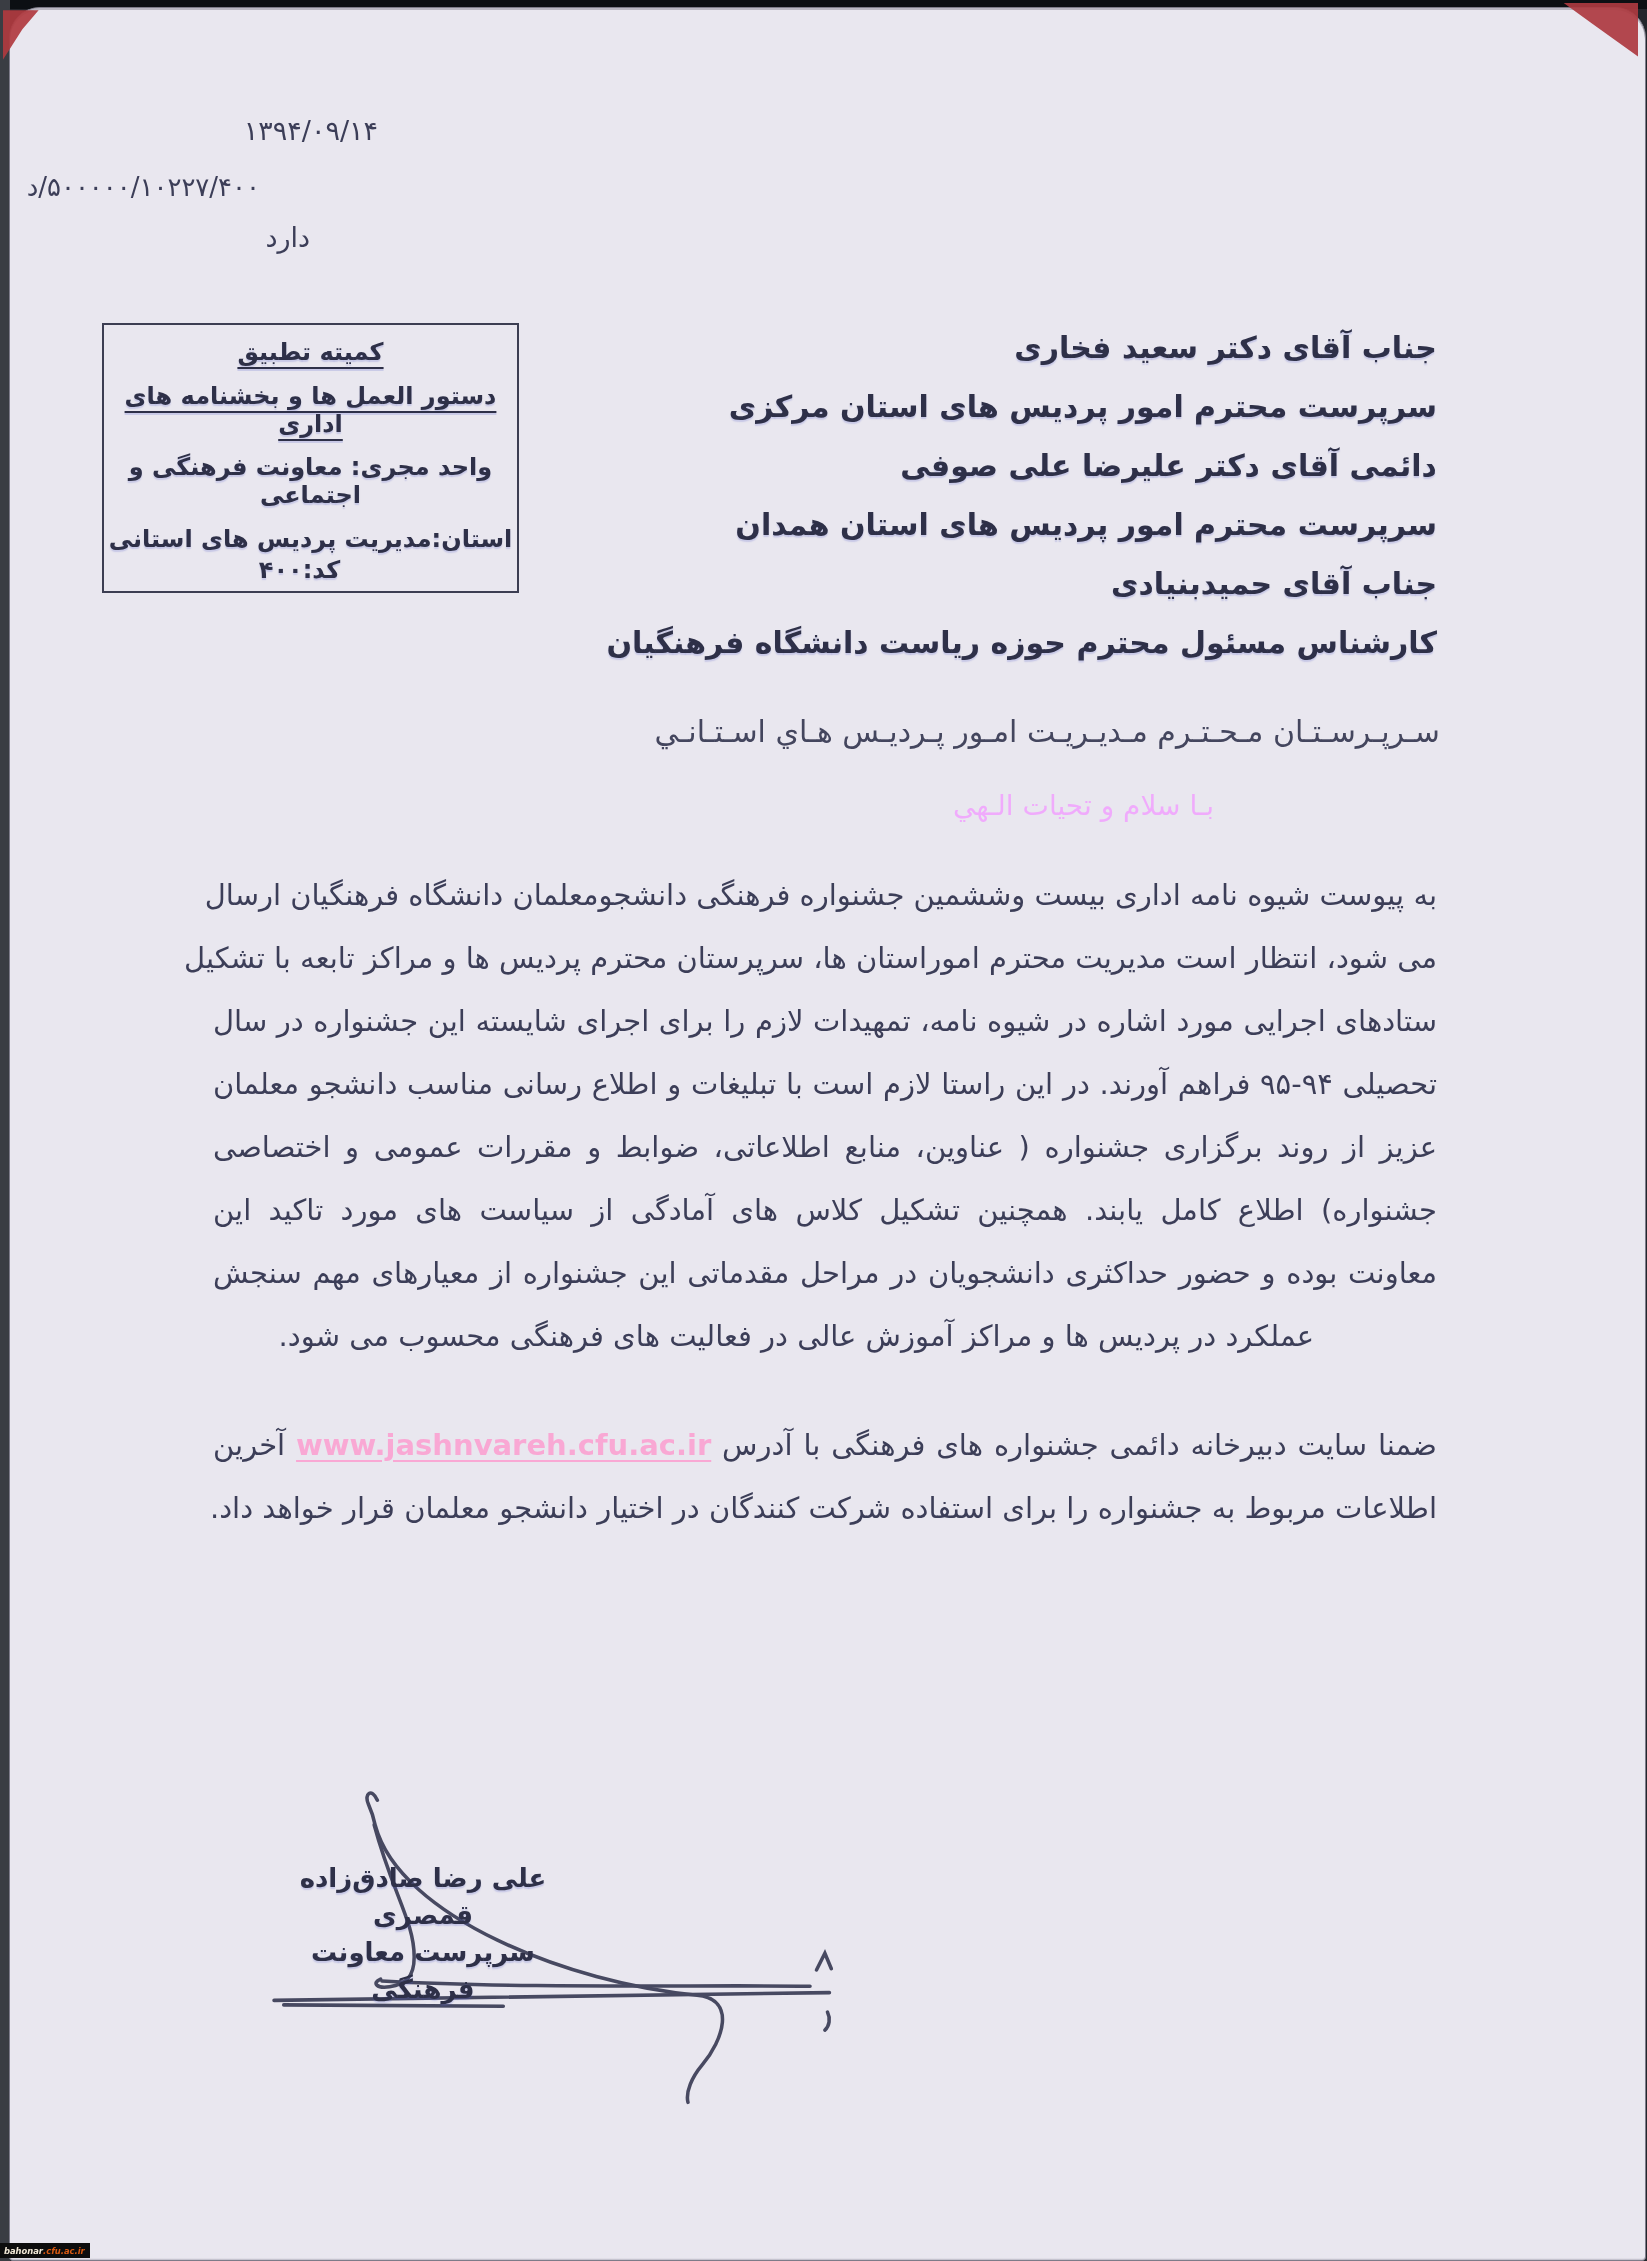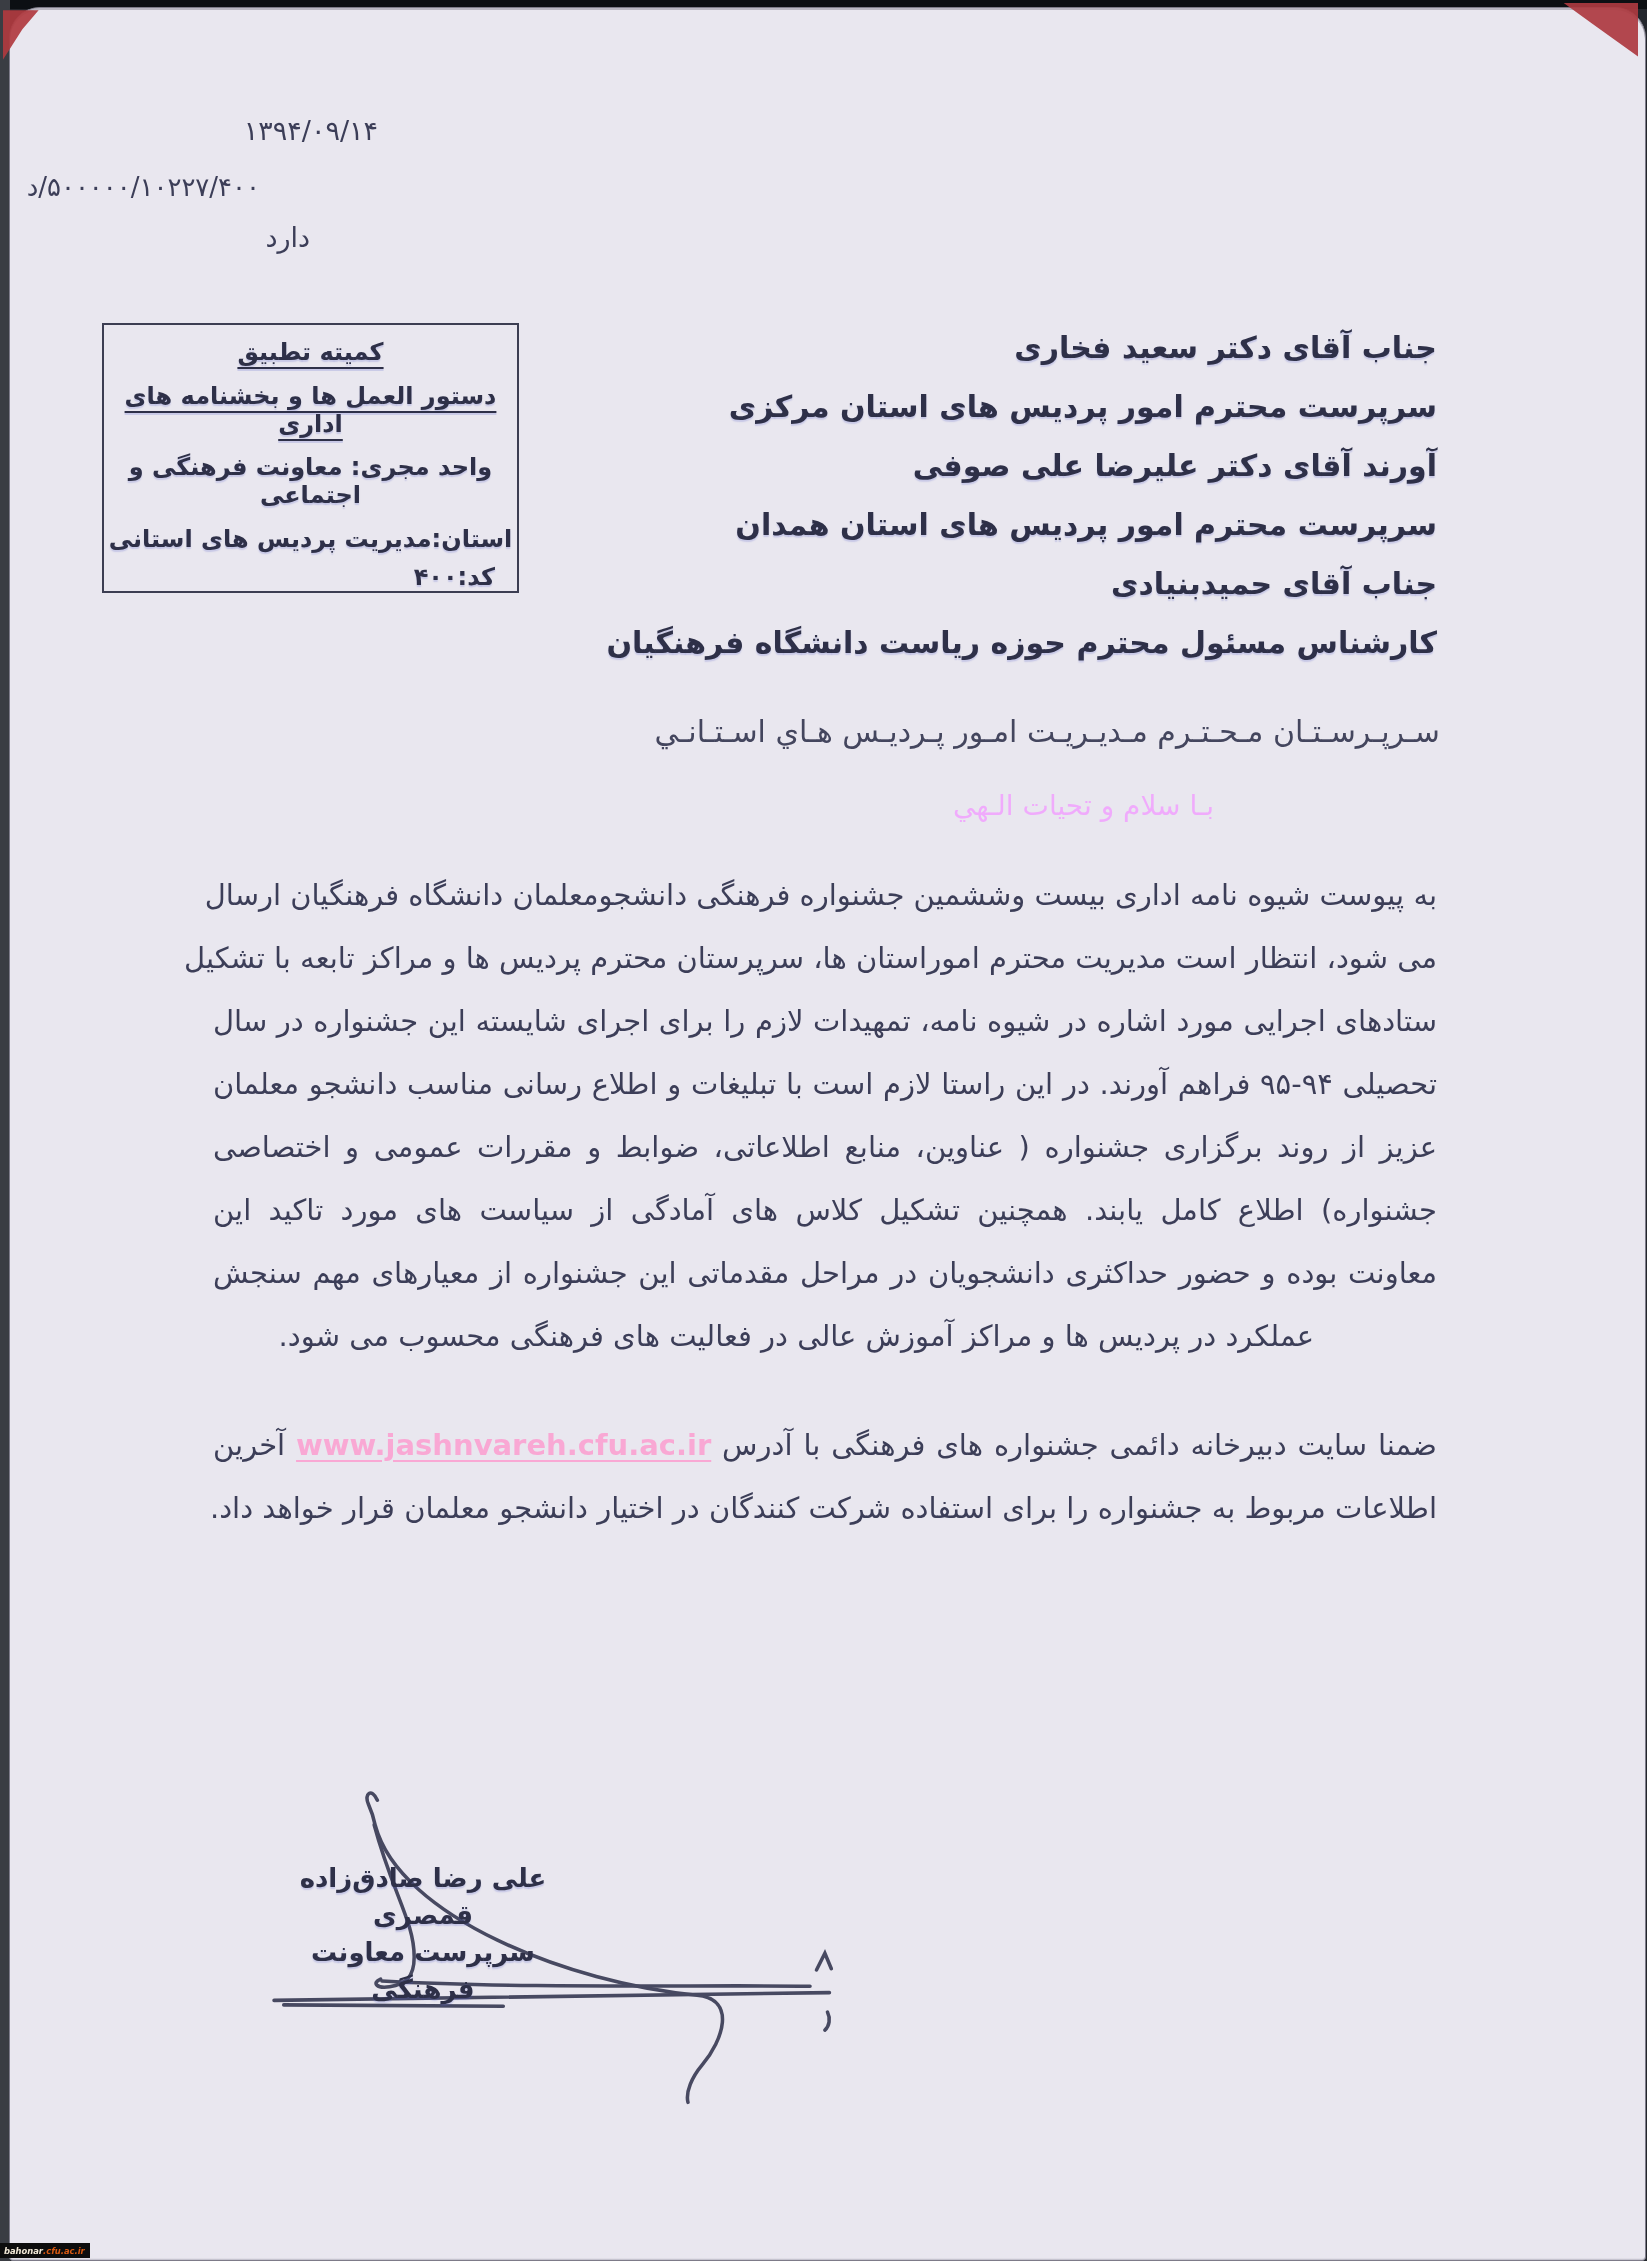--- a/index.html
+++ b/index.html
@@ -36,21 +36,21 @@
   .meta-attach{top:222px;right:1337px;font-size:27px;}
   
   .stamp-box{
     position:absolute;left:102px;top:323px;width:413px;height:266px;
     border:2.6px solid #3c3e52;direction:rtl;text-align:center;
     font-size:24px;overflow:hidden;
   }
   .stamp-box .line{margin-top:15.5px;}
   .stamp-box .line.first{margin-top:13px;}
   .stamp-box .u{text-decoration:underline;text-underline-offset:6.5px;}
-  .stamp-box .code{text-align:right;padding-right:22px;margin-top:10px;}
+  .stamp-box .code{text-align:center;padding-right:22px;margin-top:3px;}
   
   .recipients{position:absolute;right:210px;top:318px;direction:rtl;text-align:right;font-size:30px;line-height:59px;}
   
   .salut1{top:714px;right:207px;font-size:30px;letter-spacing:3.9px;direction:rtl;color:#44465e;}
   .salut2{top:789px;right:433px;font-size:28px;letter-spacing:2.6px;direction:rtl;color:#f0abfc;}
   
   .body-block{position:absolute;left:213px;right:210px;direction:rtl;font-size:29px;color:#3c3e58;}
   .p1{top:864px;}
   .p2{top:1414px;}
   .body-line{height:63px;line-height:63px;text-align:justify;text-align-last:justify;white-space:nowrap;}
@@ -90,21 +90,21 @@
     <div class="line first u">کمیته تطبیق</div>
     <div class="line u">دستور العمل ها و بخشنامه های اداری</div>
     <div class="line">واحد مجری: معاونت فرهنگی و اجتماعی</div>
     <div class="line">استان:مدیریت پردیس های استانی</div>
     <div class="line code">کد:۴۰۰</div>
   </div>
 
   <div class="recipients bold">
     <div>جناب آقای دکتر سعید فخاری</div>
     <div>سرپرست محترم امور پردیس های استان مرکزی</div>
-    <div>آورند آقای دکتر علیرضا علی صوفی</div>
+    <div>دائمی آقای دکتر علیرضا علی صوفی</div>
     <div>سرپرست محترم امور پردیس های استان همدان</div>
     <div>جناب آقای حمیدبنیادی</div>
     <div>کارشناس مسئول محترم حوزه ریاست دانشگاه فرهنگیان</div>
   </div>
 
   <div class="abs salut1">سـرپـرسـتـان مـحـتـرم مـديـريـت امـور پـرديـس هـاي اسـتـانـي</div>
   <div class="abs salut2">بـا سلام و تحيات الـهي</div>
 
   <div class="body-block p1">
     <div class="body-line">به پیوست شیوه نامه اداری بیست وششمین جشنواره فرهنگی دانشجومعلمان دانشگاه فرهنگیان ارسال</div>

